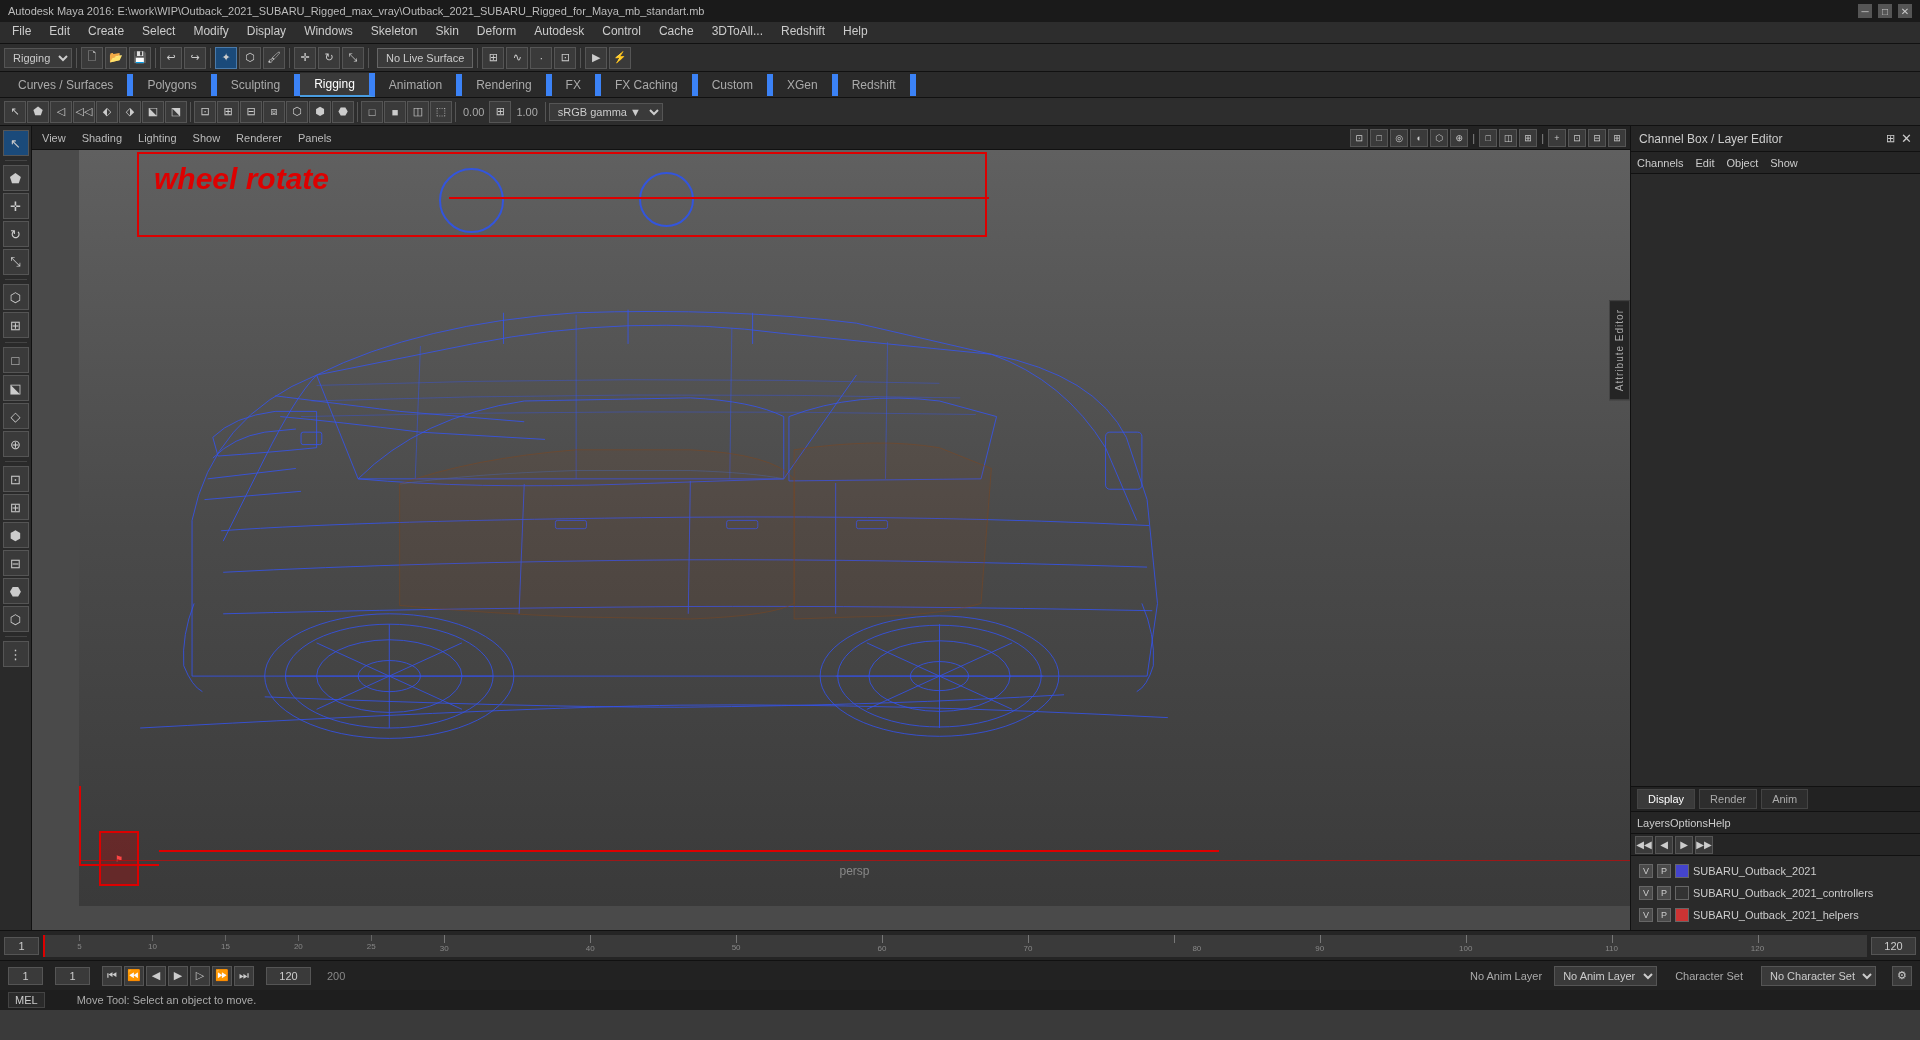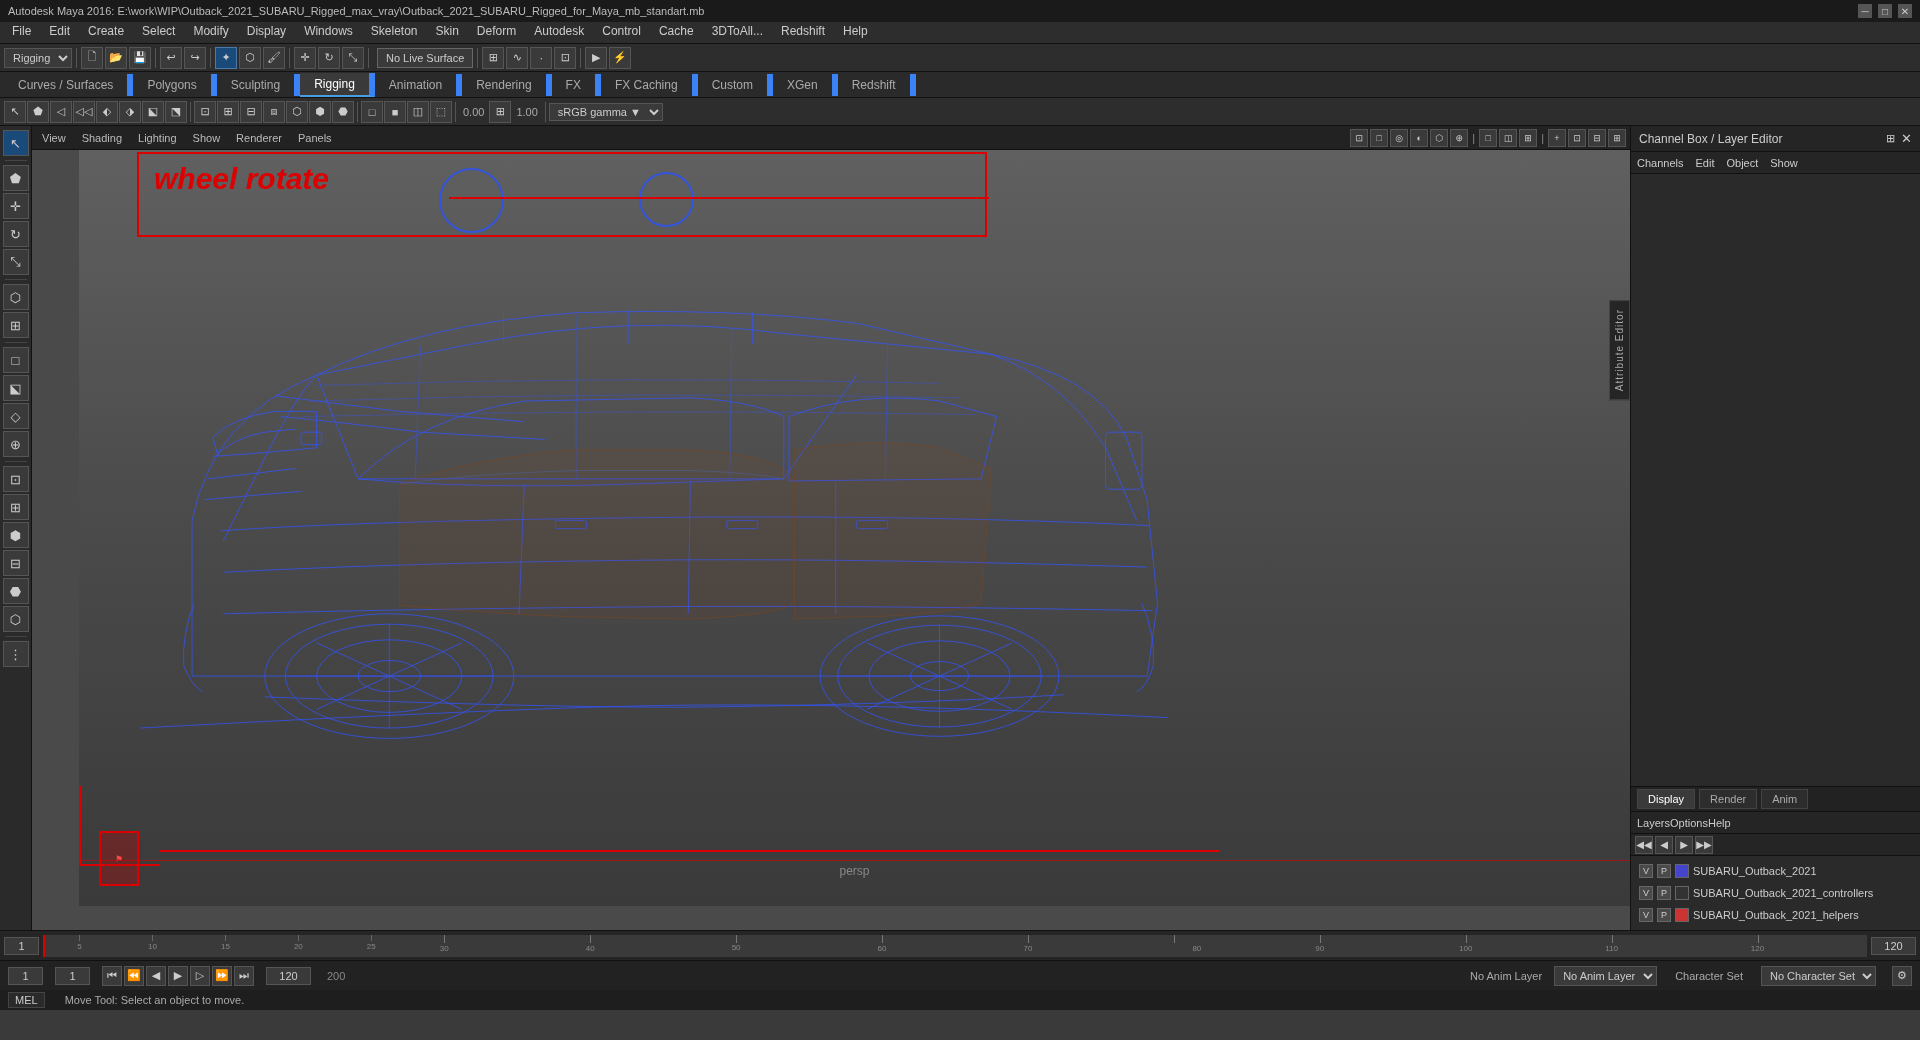--- a/index.html
+++ b/index.html
@@ -425,21 +425,21 @@
 
     
     #bottom-status {
       height: 20px;
       background: #1e1e1e;
       display: flex;
       align-items: center;
       padding: 0 8px;
       font-size: 11px;
       color: #aaa;
-      gap: 20px;
+      gap: 32px;
     }
     #mel-indicator {
       background: #2a2a2a;
       border: 1px solid #444;
       padding: 1px 6px;
       font-size: 11px;
       color: #ccc;
     }
 
     

